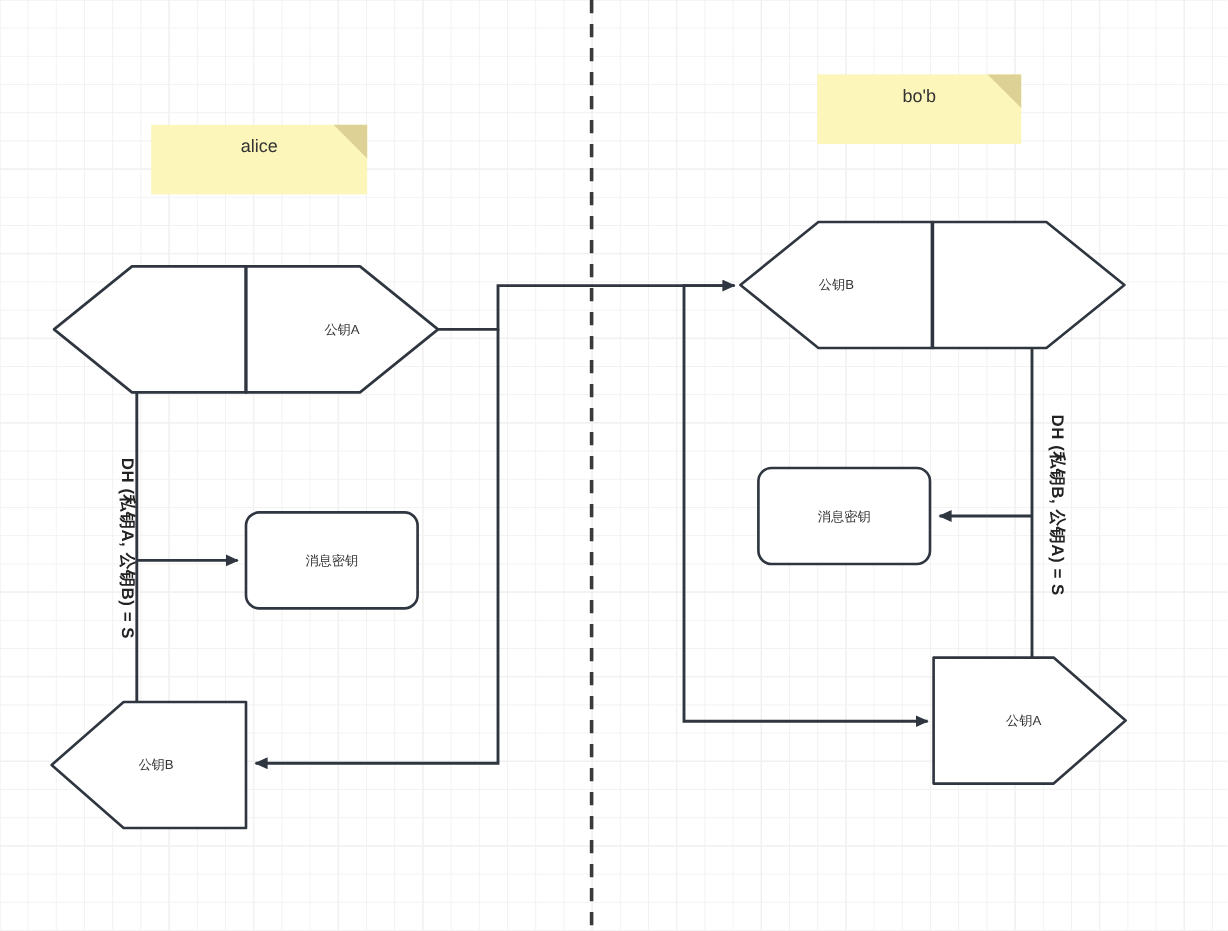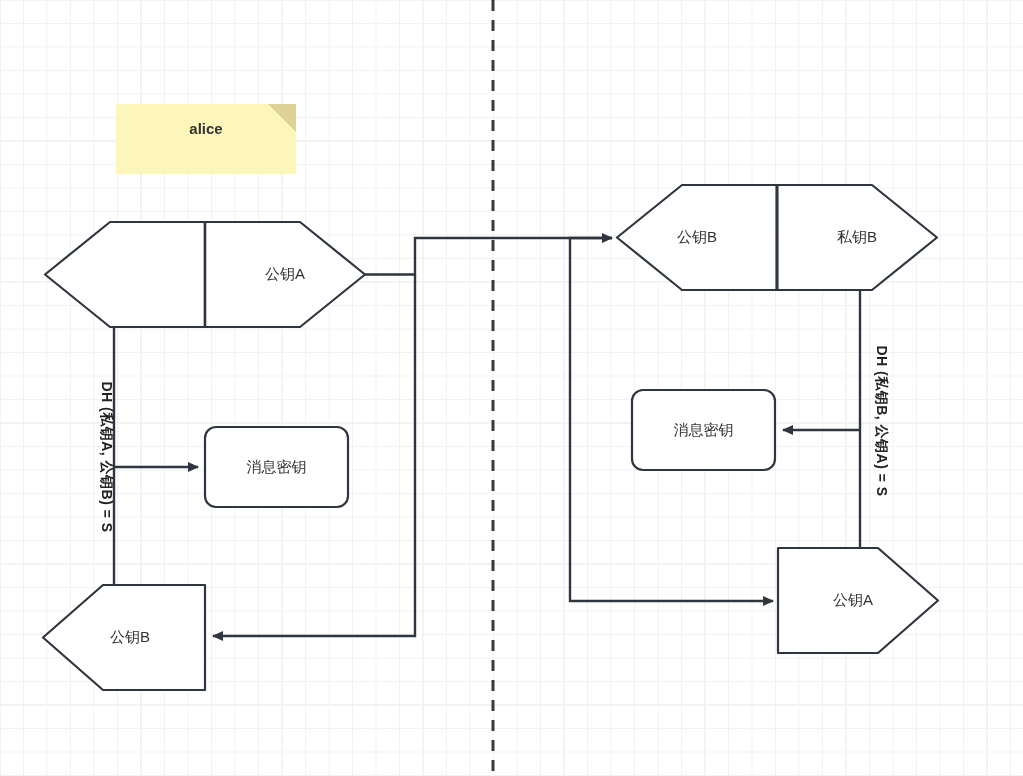--- a/index.html
+++ b/index.html
@@ -34,21 +34,21 @@
     left: 0; top: 0;
     width: 1023px;
     height: 776px;
   }
   .shape-label {
     position: absolute;
     display: flex;
     align-items: center;
     justify-content: center;
     color: #333333;
-    font-size: 15px;
+    font-size: 11px;
     white-space: nowrap;
     pointer-events: none;
   }
   .note {
     position: absolute;
     background: #fdf6ba;
     box-sizing: border-box;
   }
   .note .fold {
     position: absolute;
@@ -116,32 +116,35 @@
 
     <path d="M 415,274.5 L 415,636 L 213,636" fill="none" stroke="#2f3640" stroke-width="2.4" stroke-linejoin="miter" marker-end="url(#arrowR)"></path>
 
     <path d="M 114,327 L 114,585" fill="none" stroke="#2f3640" stroke-width="2.4"></path>
     <path d="M 114,467 L 198,467" fill="none" stroke="#2f3640" stroke-width="2.4" marker-end="url(#arrowR)"></path>
 
     <path d="M 860,290 L 860,548" fill="none" stroke="#2f3640" stroke-width="2.4"></path>
     <path d="M 860,430 L 783,430" fill="none" stroke="#2f3640" stroke-width="2.4" marker-end="url(#arrowR)"></path>
   </svg>
 
-  <div class="note" style="left:116px; top:104px; width:180px; height:70px;font-weight:bold;">
+  <div class="note" style="left:126px; top:104px; width:180px; height:58px;">
     <div class="fold"></div>
     <div class="note-text">alice</div>
   </div>
 
+  <div class="note" style="left:681px; top:62px; width:170px; height:58px;">
+    <div class="fold"></div>
+    <div class="note-text">bo'b</div>
+  </div>
 
 
   <div class="shape-label" style="left:205px; top:222px; width:160px; height:105px;">公钥A</div>
 
   <div class="shape-label" style="left:617px; top:185px; width:160px; height:105px;">公钥B</div>
 
-  <div class="shape-label" style="left:777px; top:185px; width:160px; height:105px;">私钥B</div>
 
   <div class="shape-label" style="left:205px; top:427px; width:143px; height:80px;">消息密钥</div>
 
   <div class="shape-label" style="left:632px; top:390px; width:143px; height:80px;">消息密钥</div>
 
   <div class="shape-label" style="left:55px; top:585px; width:150px; height:105px;">公钥B</div>
 
   <div class="shape-label" style="left:778px; top:548px; width:150px; height:105px;">公钥A</div>
 
   <div class="vlabel rot-cw" style="left:-4px; top:448px; width:220px; text-align:center;">DH (私钥A, 公钥B) = S</div>

